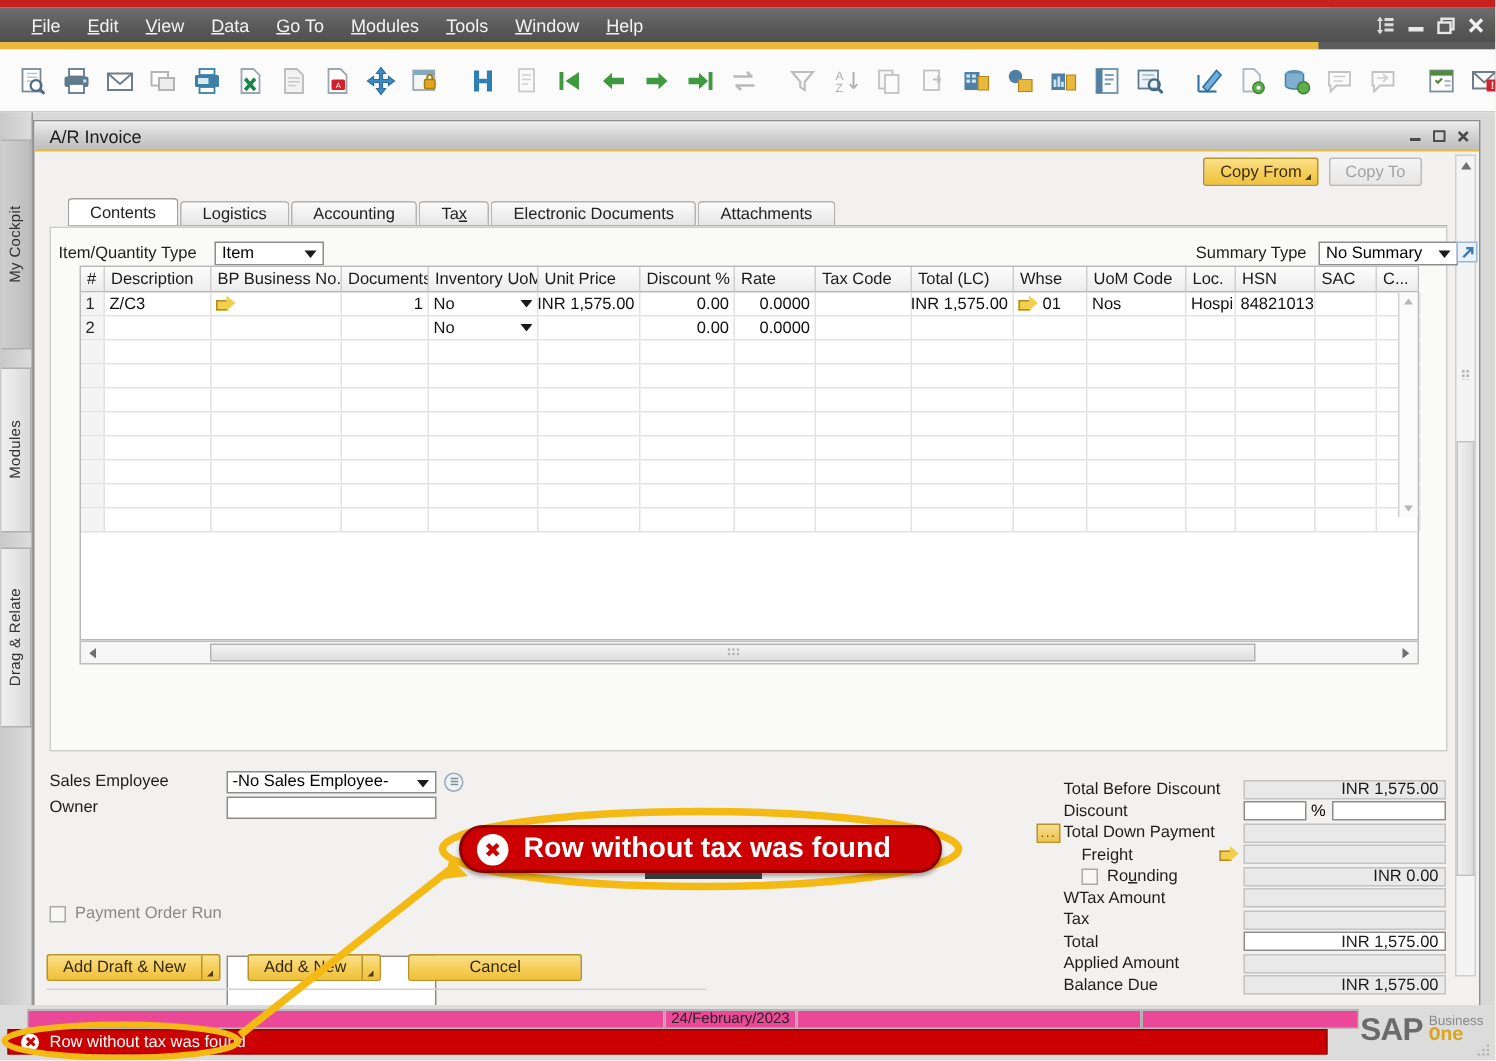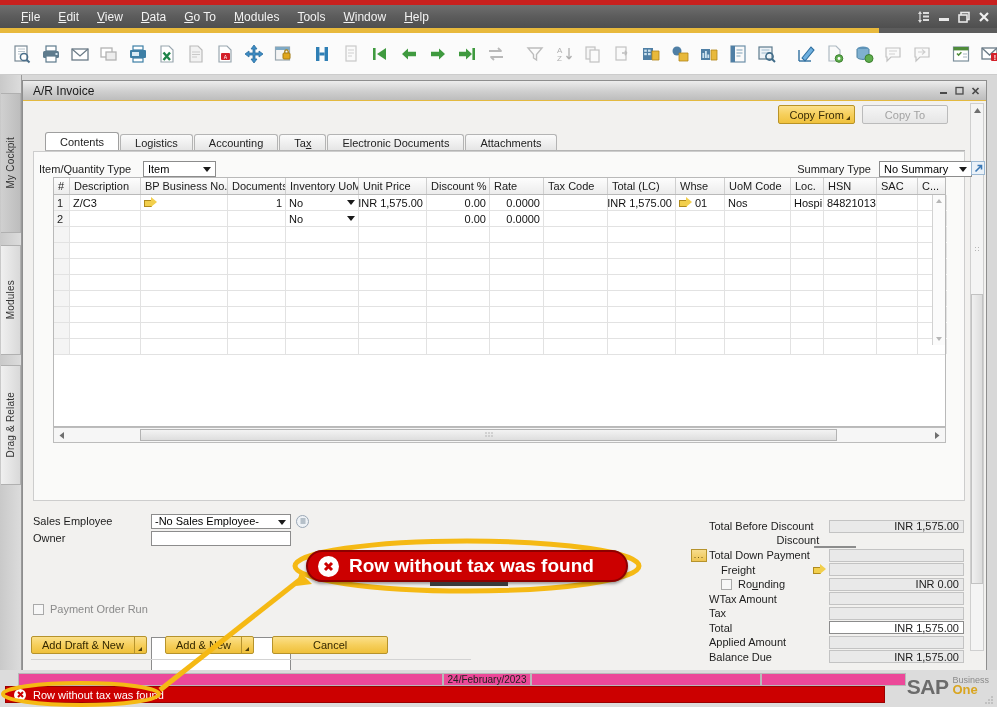--- a/index.html
+++ b/index.html
@@ -165,21 +165,21 @@
     border-left: 4px solid transparent;
     border-bottom: 4px solid #4d3c0a;
   }
   .btn-gray-dis {
     background: linear-gradient(to bottom, #f5f5f5 0%, #e6e6e6 100%);
     border: 1px solid #bbbbbb;
     border-radius: 2px;
     font-size: 11px;
     color: #a3a3a3;
     height: 19px;
-    padding: 0 22px;
+    padding: 0 10px;
     display: flex; align-items: center; justify-content: center;
     cursor: default;
   }
 
   
   .doc-vscroll {
     position: absolute; right: 2px; top: 22px;
     width: 14px; height: 548px;
     background: #f4f4f4;
     border: 1px solid #cfcfcf;
@@ -526,21 +526,21 @@
   .sap-word {
     font-family: "Liberation Sans", sans-serif;
     font-weight: bold;
     font-size: 21px;
     color: #6b6b6b;
     letter-spacing: -0.5px;
     line-height: 1;
   }
   .sap-b1 { line-height: 1.05; }
   .sap-b1 .b { font-size: 9px; color: #8a8a8a; display: block; }
-  .sap-b1 .o { font-size: 13px; color: #d9a520; display: block; font-weight: bold; margin-top: -2px;}
+  .sap-b1 .o { font-size: 13px; color: #d9a520; display: block; font-weight: bold; margin-top: -2px; font-family: Liberation Mono, monospace;}
   .grip-corner {
     position: absolute; right: 3px; bottom: 2px;
     width: 10px; height: 10px;
     opacity: .6;
   }
 
   
   .anno-svg {
     position: absolute; left: 0; top: 0;
     width: 997px; height: 707px;
@@ -1272,21 +1272,21 @@
       </div>
     </div>
 
     <div class="totals" id="totals">
         <div class="trow" style="position: relative;">
           <div class="tl">
             <span>Total Before Discount</span>
           </div>
           <div class="tval">INR 1,575.00</div>
         </div>
-        <div class="trow" style="position: relative; flex-direction: column;">
+        <div class="trow" style="position: relative;">
           <div class="tl">
             <span>Discount</span>
           </div>
           <div class="disc-input"></div>
           <span style="font-size: 11px; margin-right: 4px;">%</span>
           <div class="tval white"></div>
         </div>
         <div class="trow" style="position: relative;">
           <div class="ellipsis-btn">...</div>
           <div class="tl">

